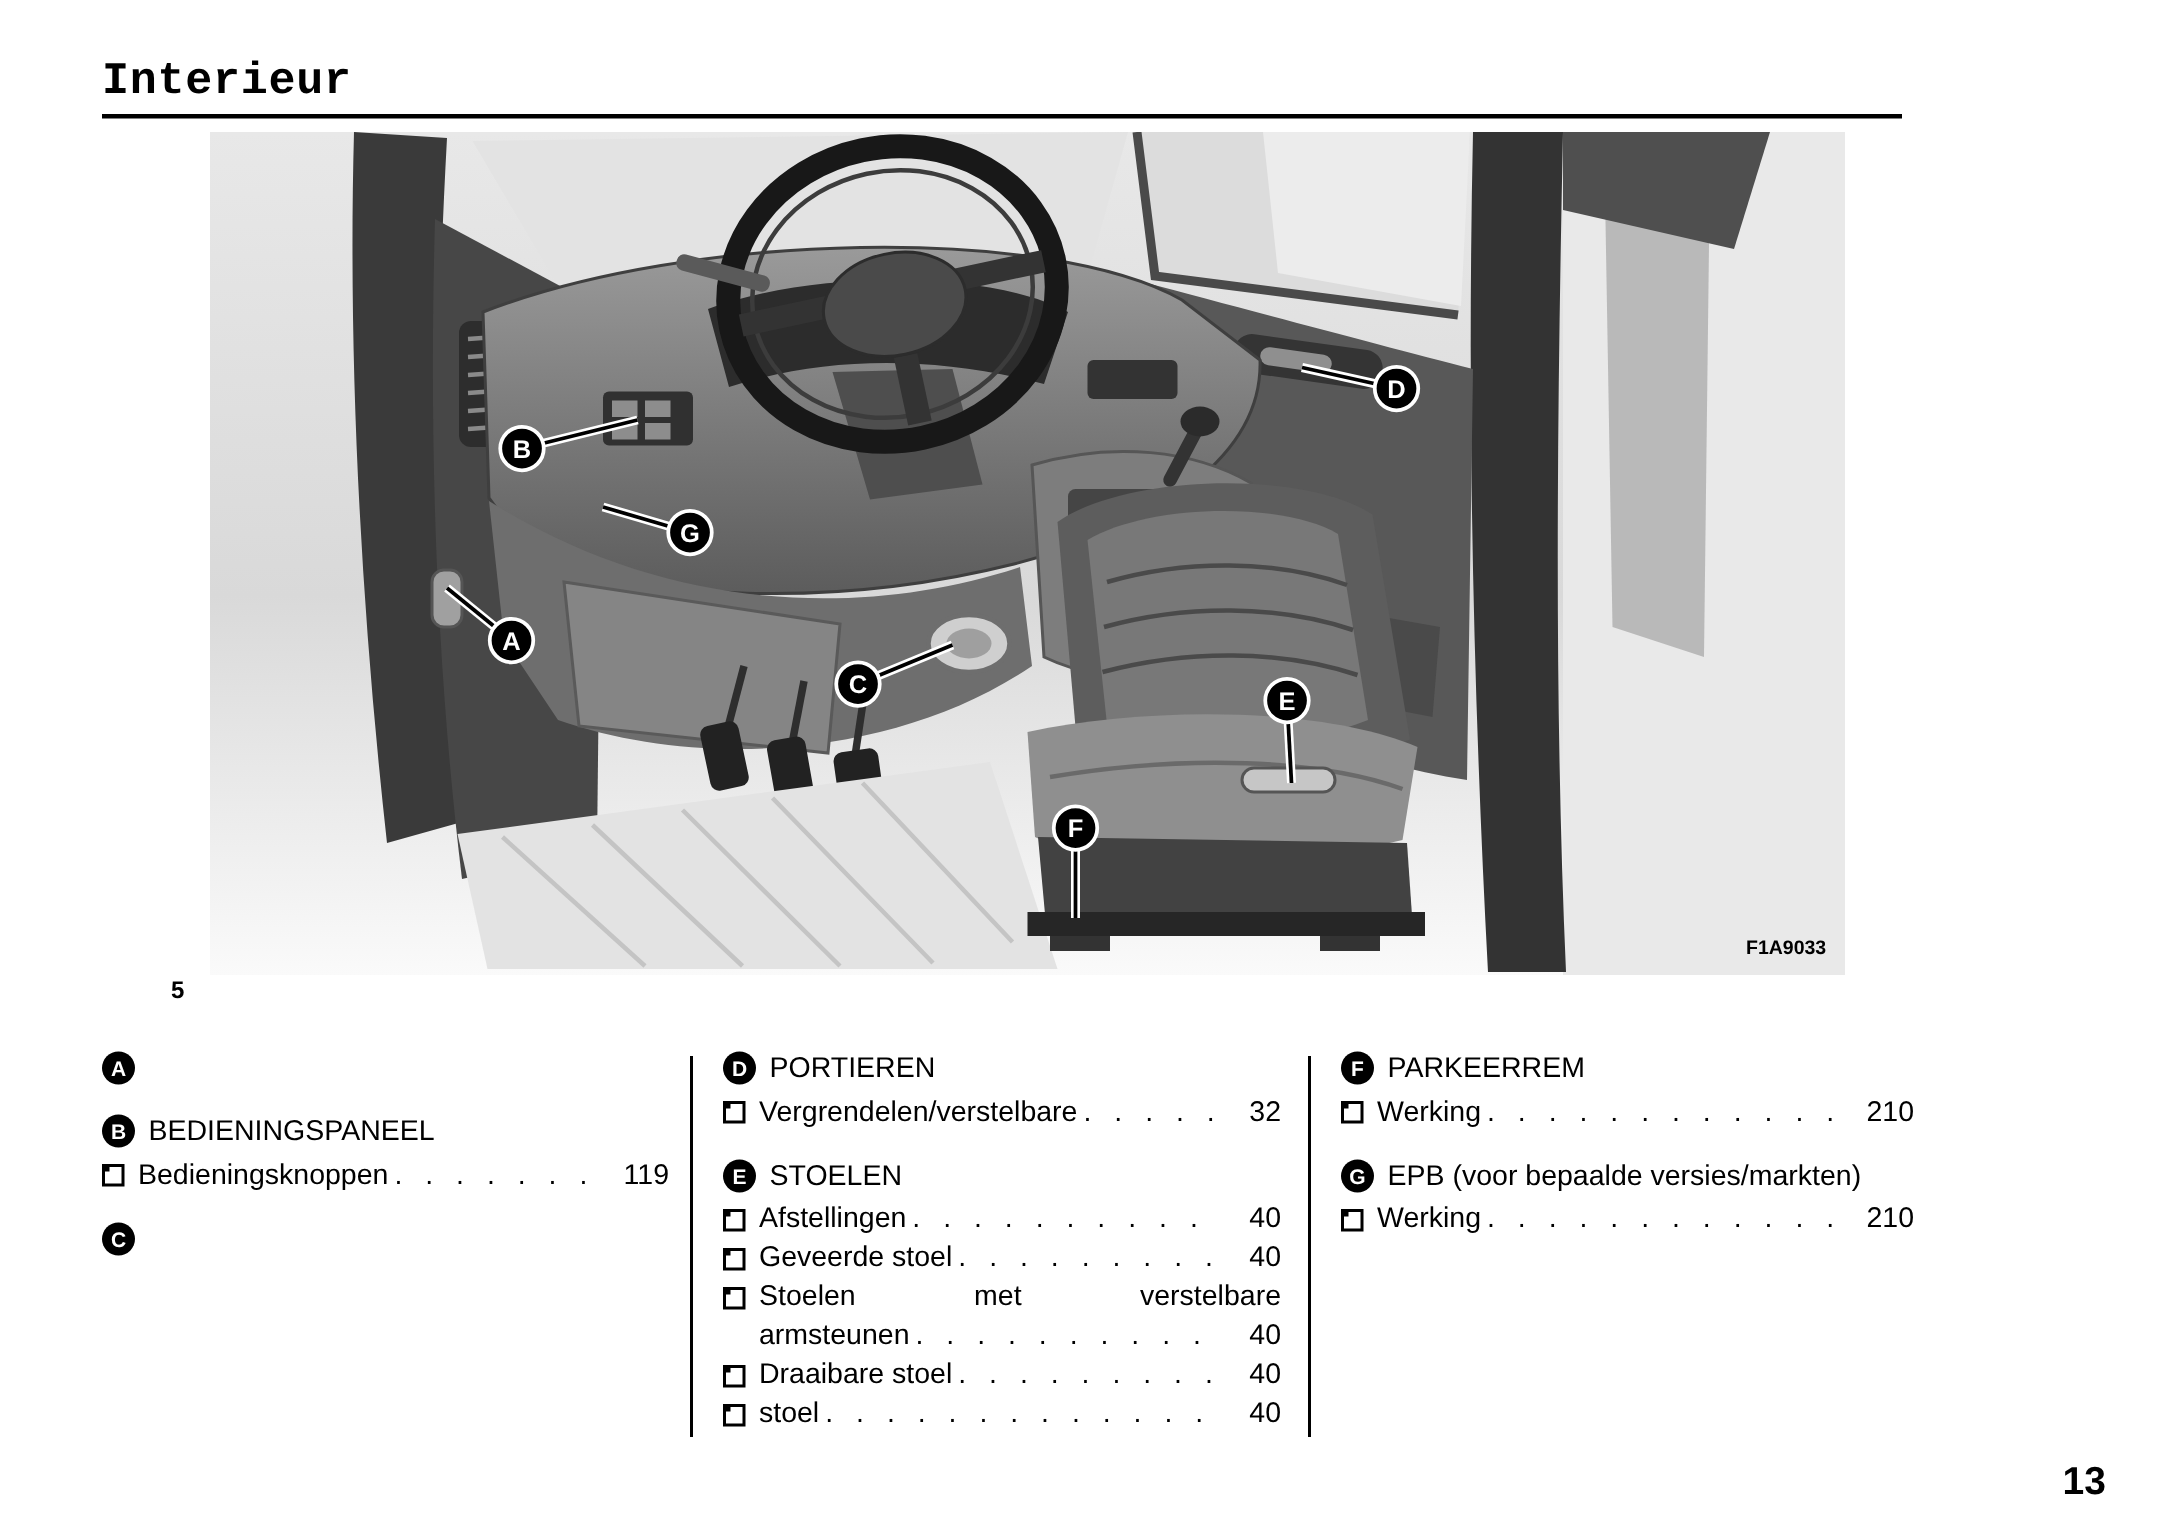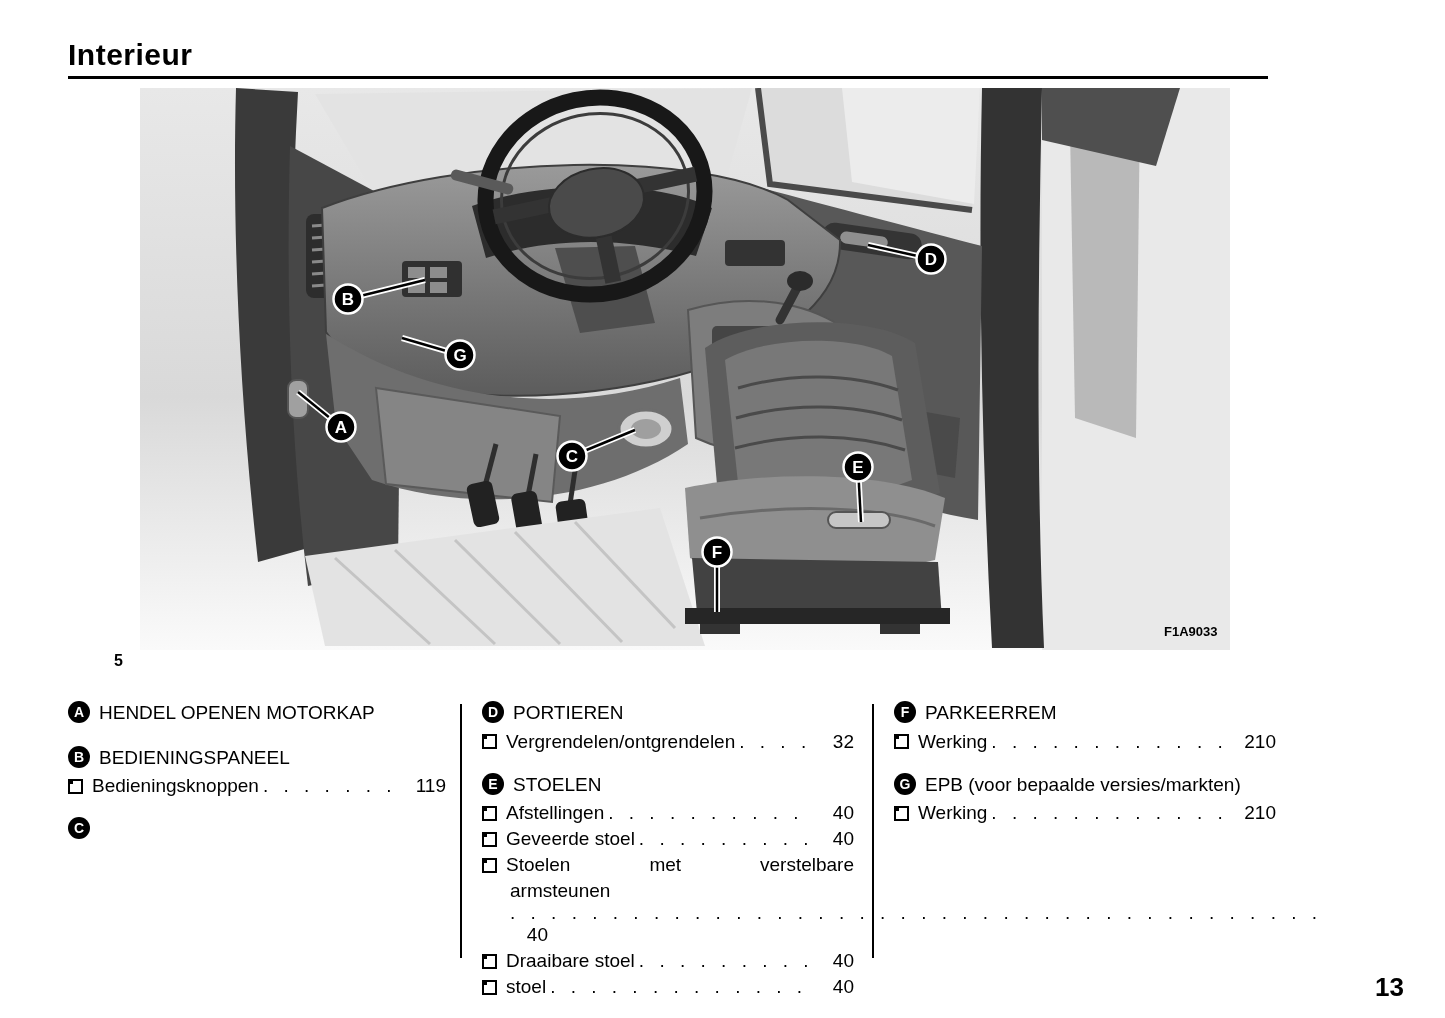--- a/index.html
+++ b/index.html
@@ -4,21 +4,21 @@
 <style>
   html,body{margin:0;padding:0;}
   body{
     width:1445px;height:1018px;position:relative;overflow:hidden;
     background:#ffffff;color:#000;
     font-family:"Liberation Sans", sans-serif;
   }
   .page-title{
     position:absolute;left:68px;top:38px;
     font-size:30px;font-weight:bold;letter-spacing:.5px;
-    font-family:Liberation Sans, sans-serif;
+    font-family:Liberation Mono, monospace;
   }
   .title-rule{position:absolute;left:68px;top:76px;width:1200px;height:3px;background:#000;}
 
   .figure-wrap{position:absolute;left:140px;top:88px;width:1090px;height:562px;}
   .fig-num{position:absolute;left:114px;top:652px;font-size:16px;font-weight:bold;}
   .fig-code{position:absolute;left:1164px;top:624px;font-size:13px;font-weight:bold;}
 
   .index{position:absolute;left:0;top:700px;width:1445px;height:270px;}
   .col{position:absolute;top:0;}
   .col1{left:68px;width:378px;}
@@ -43,21 +43,21 @@
     flex:0 0 auto;width:11px;height:11px;border:2px solid #000;
     margin-right:9px;position:relative;align-self:center;top:0;
   }
   .sq::after{content:"";position:absolute;left:-2px;top:-2px;width:5px;height:5px;background:#000;}
   .lbl{white-space:nowrap;}
   .dots{flex:1 1 auto;overflow:hidden;white-space:nowrap;margin:0 4px;letter-spacing:5px;}
   .dots::after{content:". . . . . . . . . . . . . . . . . . . . . . . . . . . . . . . . . . . . . . . .";}
   .pg{flex:0 0 auto;min-width:38px;text-align:right;}
 
   .item-wrap .lbl{flex:1 1 auto;white-space:normal;text-align:justify;text-align-last:justify;}
-  .item-cont{padding-left:24px;flex-direction:column;}
+  .item-cont{padding-left:24px;}
 
   .page-num{position:absolute;left:1375px;top:972px;font-size:26px;font-weight:bold;}
 
   .callout-text{fill:#fff;font-weight:bold;font-size:17px;font-family:"Liberation Sans",sans-serif;}
 </style>
 </head>
 <body>
 
 <div class="page-title">Interieur</div>
 <div class="title-rule"></div>
@@ -255,21 +255,20 @@
 
 <div class="fig-num">5</div>
 <div class="fig-code">F1A9033</div>
 
 <div class="index">
 
   <div class="col col1">
     <div class="sec">
       <div class="sec-head">
         <span class="badge">A</span>
-        <span class="sec-title">HENDEL OPENEN MOTORKAP</span>
       </div>
     </div>
     <div class="sec">
       <div class="sec-head">
         <span class="badge">B</span>
         <span class="sec-title">BEDIENINGSPANEEL</span>
       </div>
       <div class="item">
         <span class="sq"></span>
         <span class="lbl">Bedieningsknoppen</span>
@@ -287,21 +286,21 @@
   <div class="vdiv vdiv1"></div>
 
   <div class="col col2">
     <div class="sec">
       <div class="sec-head">
         <span class="badge">D</span>
         <span class="sec-title">PORTIEREN</span>
       </div>
       <div class="item">
         <span class="sq"></span>
-        <span class="lbl">Vergrendelen/ontgrendelen</span>
+        <span class="lbl">Vergrendelen/verstelbare</span>
         <span class="dots"></span>
         <span class="pg">32</span>
       </div>
     </div>
     <div class="sec">
       <div class="sec-head">
         <span class="badge">E</span>
         <span class="sec-title">STOELEN</span>
       </div>
       <div class="item">

